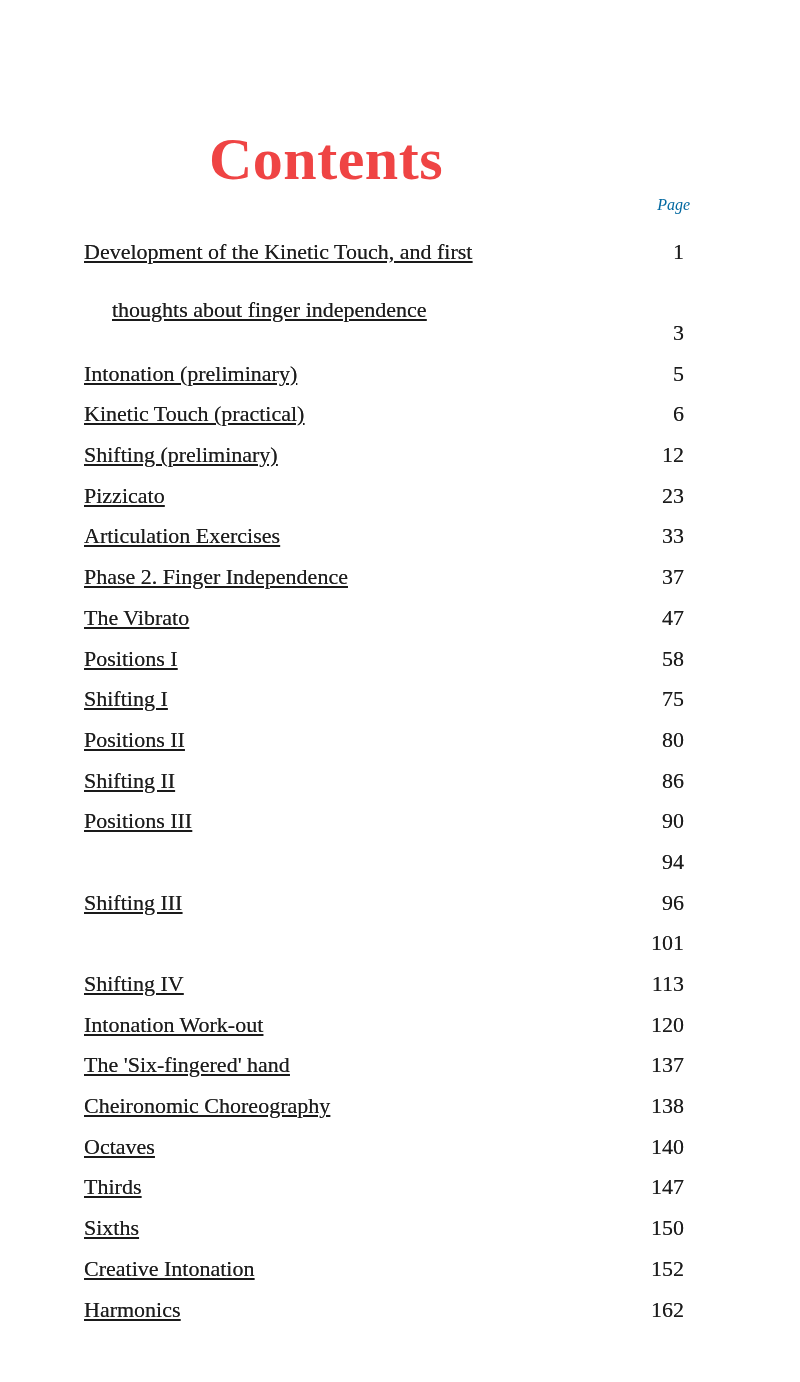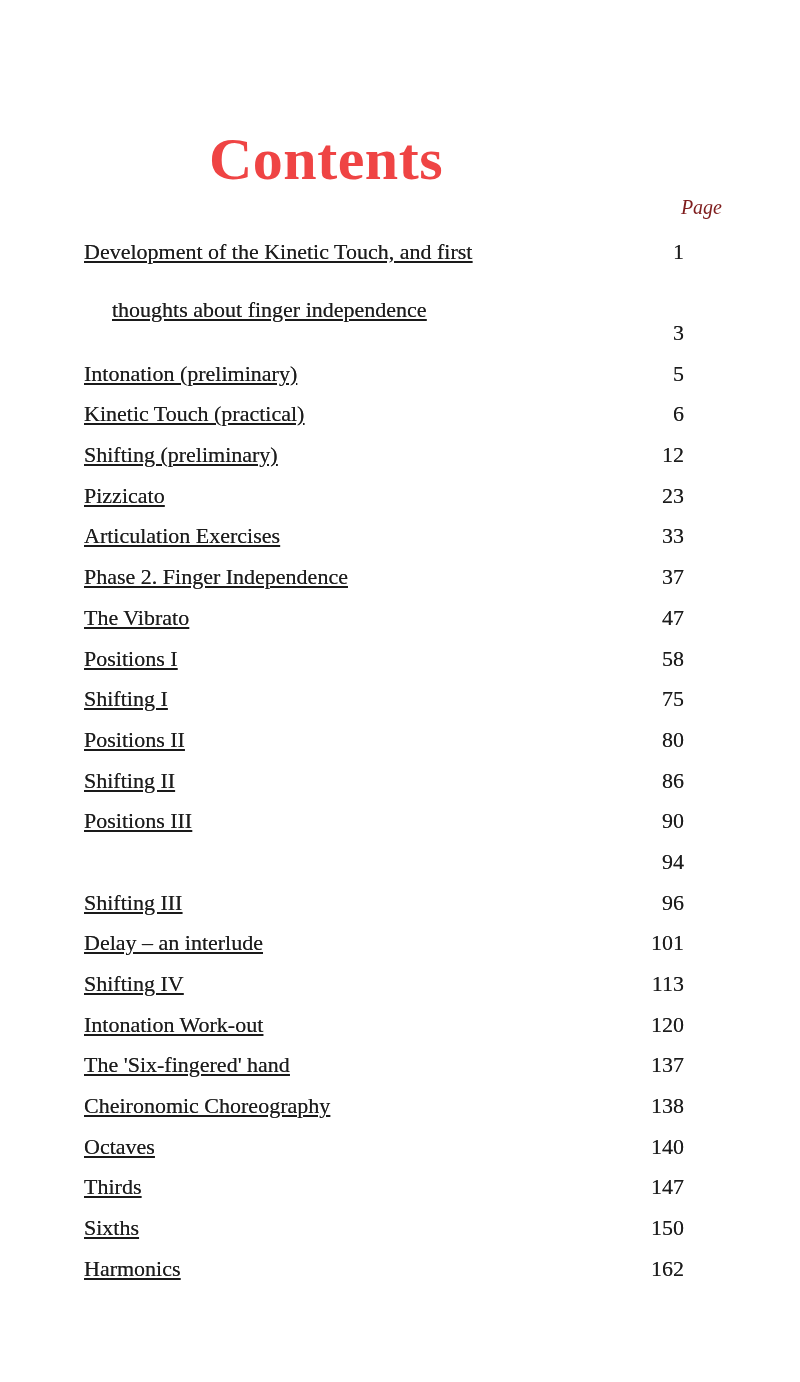--- a/index.html
+++ b/index.html
@@ -16,26 +16,26 @@
       left: 0; width: 652px;
       top: 84px;
       text-align: center;
       font-size: 60px;
       line-height: 70px;
       color: #ef4444;
       letter-spacing: 0.5px;
     }
     .page-head {
       position: absolute;
-      left: 632px; width: 90px;
+      left: 600px; width: 90px;
       top: 196px;
       text-align: right;
       font-style: italic;
-      font-size: 20px;
-      color: #7f1d1d;
+      font-size: 16px;
+      color: #0369a1;
     }
     .toc {
       position: absolute;
       left: 84px;
       top: 232px;
       width: 600px;
       text-decoration: underline;
     }
     .row {
       position: relative;
@@ -129,21 +129,20 @@
       <div class="pg">90</div>
     </div>
   <div class="row">
       <div class="pg">94</div>
     </div>
   <div class="row">
       <div class="entry">Shifting III</div>
       <div class="pg">96</div>
     </div>
   <div class="row">
-      <div class="entry">Delay – an interlude</div>
       <div class="pg">101</div>
     </div>
   <div class="row">
       <div class="entry">Shifting IV</div>
       <div class="pg">113</div>
     </div>
   <div class="row">
       <div class="entry">Intonation Work-out</div>
       <div class="pg">120</div>
     </div>
@@ -161,16 +160,20 @@
     </div>
   <div class="row">
       <div class="entry">Thirds</div>
       <div class="pg">147</div>
     </div>
   <div class="row">
       <div class="entry">Sixths</div>
       <div class="pg">150</div>
     </div>
   <div class="row">
+      <div class="entry">Creative Intonation</div>
+      <div class="pg">152</div>
+    </div>
+  <div class="row">
       <div class="entry">Harmonics</div>
       <div class="pg">162</div>
     </div>
 </div>
 
 </body></html>

